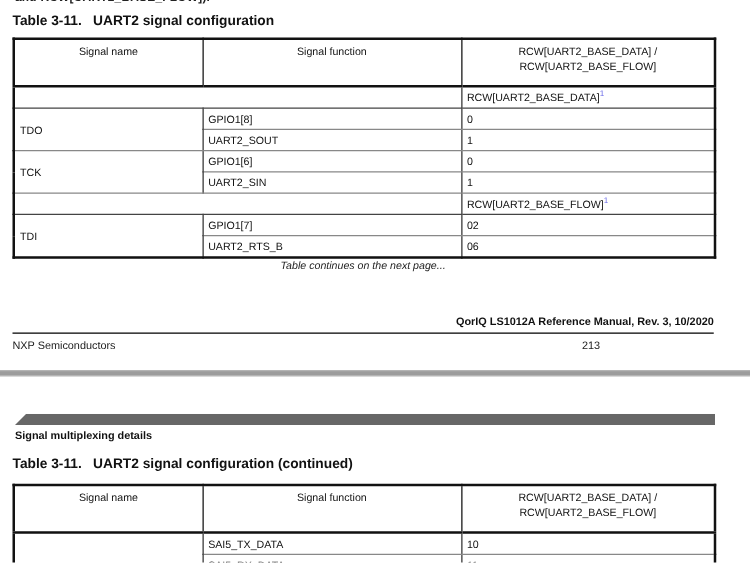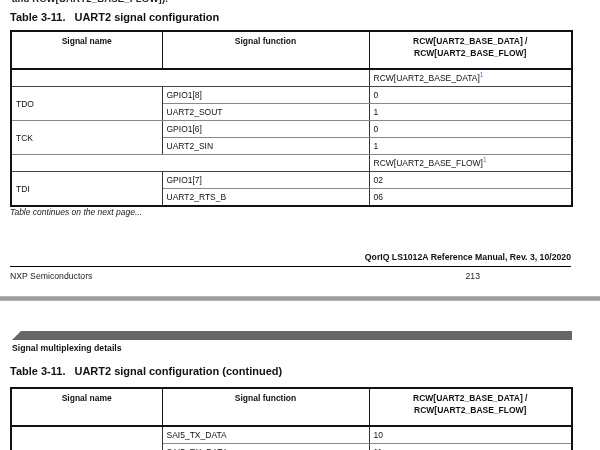--- a/index.html
+++ b/index.html
@@ -24,38 +24,38 @@
     position:absolute;left:10px;width:561px;
     border-collapse:collapse;table-layout:fixed;
     border:2px solid #111;
     font-size:8.5px;color:#111;
   }
   table.t1{top:30px;}
   table.t2{top:387px;}
   col.c1{width:151px;} col.c2{width:207px;} col.c3{width:203px;}
   table.sig th{
     border:1px solid #111;border-bottom:2px solid #111;
-    font-size:8.5px;font-weight:bold;text-align:center;vertical-align:top;
+    font-size:8.5px;font-weight:normal;text-align:center;vertical-align:top;
     padding:3px 2px 0 2px;line-height:12px;height:33px;background:#fff;
   }
   table.sig td{
     border-left:1px solid #333;border-right:1px solid #333;
     border-top:1px solid #888;border-bottom:1px solid #888;
     padding:0 0 0 4px;height:16px;vertical-align:middle;line-height:10px;
     overflow:hidden;white-space:nowrap;
   }
   tr.group-start td{border-top:1px solid #222;margin-top:48px;}
   tr.label-row td{border-top:1px solid #444;border-bottom:1px solid #444;}
   td.vtop{vertical-align:top;padding-top:3px;}
   sup.fn{
     color:var(--sup_link,#6a6ae8);
     font-size:6.5px;vertical-align:super;line-height:0;
   }
 
-  .continues{position:absolute;left:10px;width:561px;top:207px;text-align:left;
+  .continues{position:absolute;left:10px;width:561px;top:207px;text-align:center;
     font-style:italic;font-size:8.5px;color:#222;}
 
   
   .footer-title{position:absolute;left:10px;width:561px;top:252px;text-align:right;
     font-weight:bold;font-size:8.7px;color:#111;}
   .footer-rule{position:absolute;left:10px;width:561px;top:266px;height:0;border-top:1px solid #000;}
   .footer-row{position:absolute;left:10px;width:470px;top:271px;display:flex;
     justify-content:space-between;font-size:8.7px;color:#222;}
 
   

